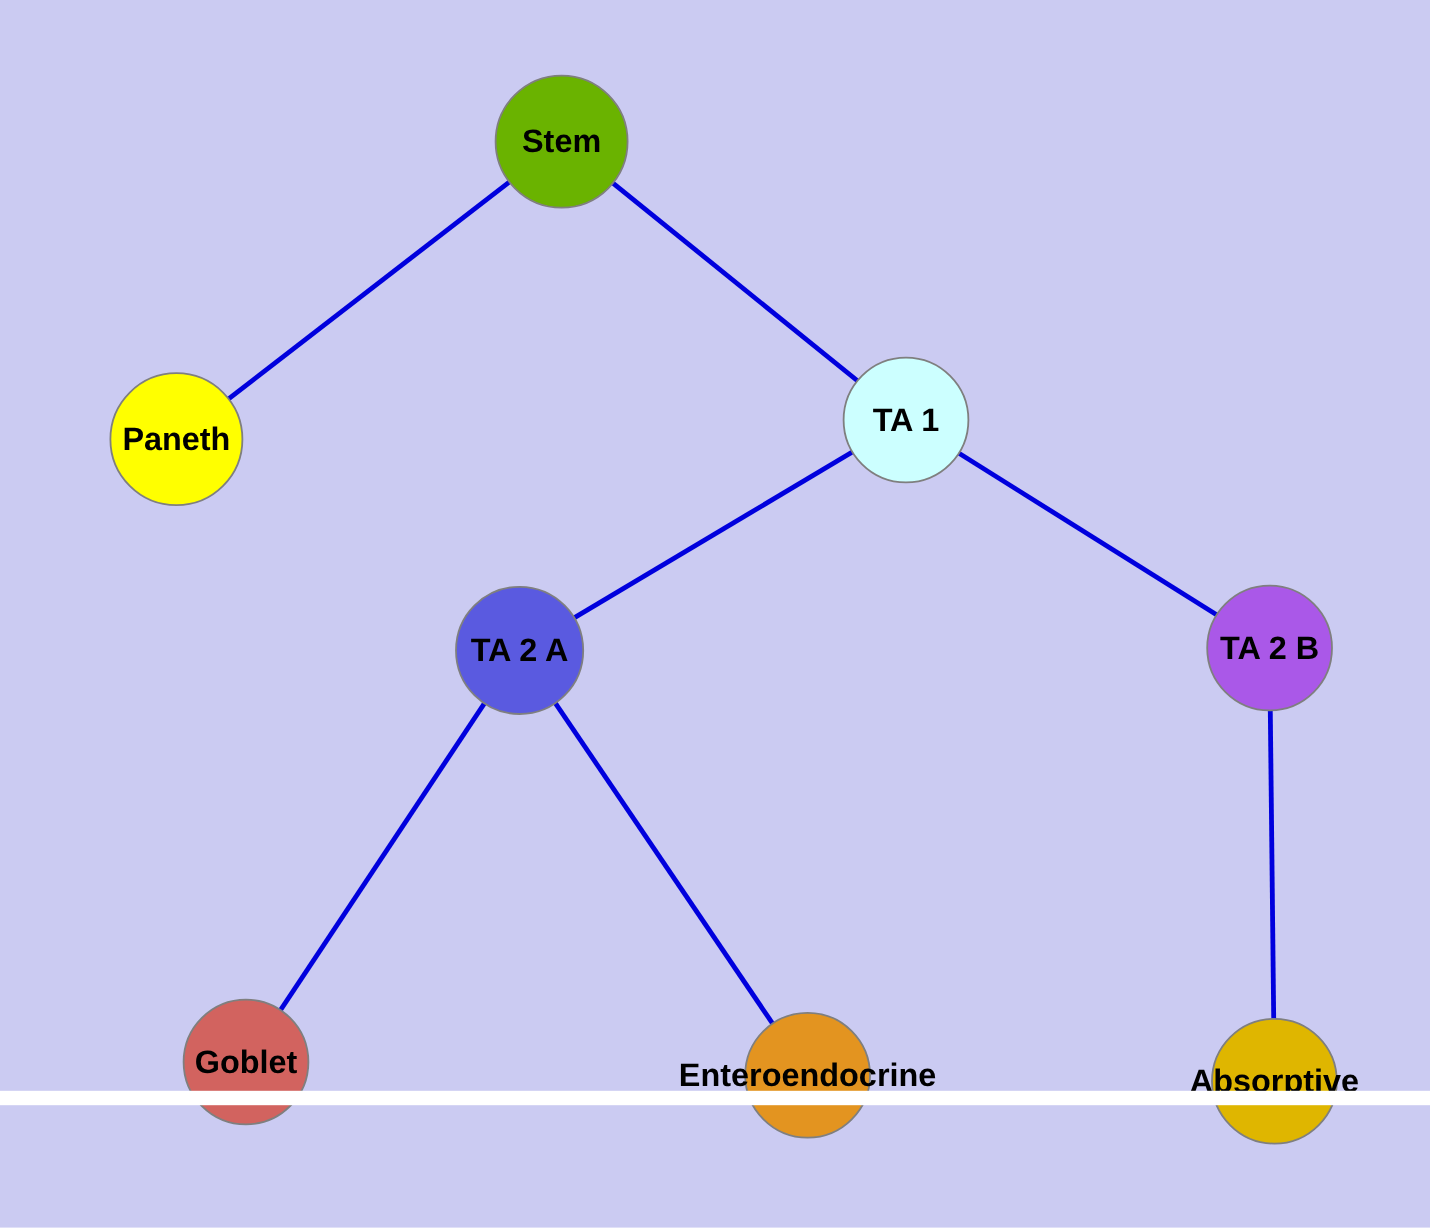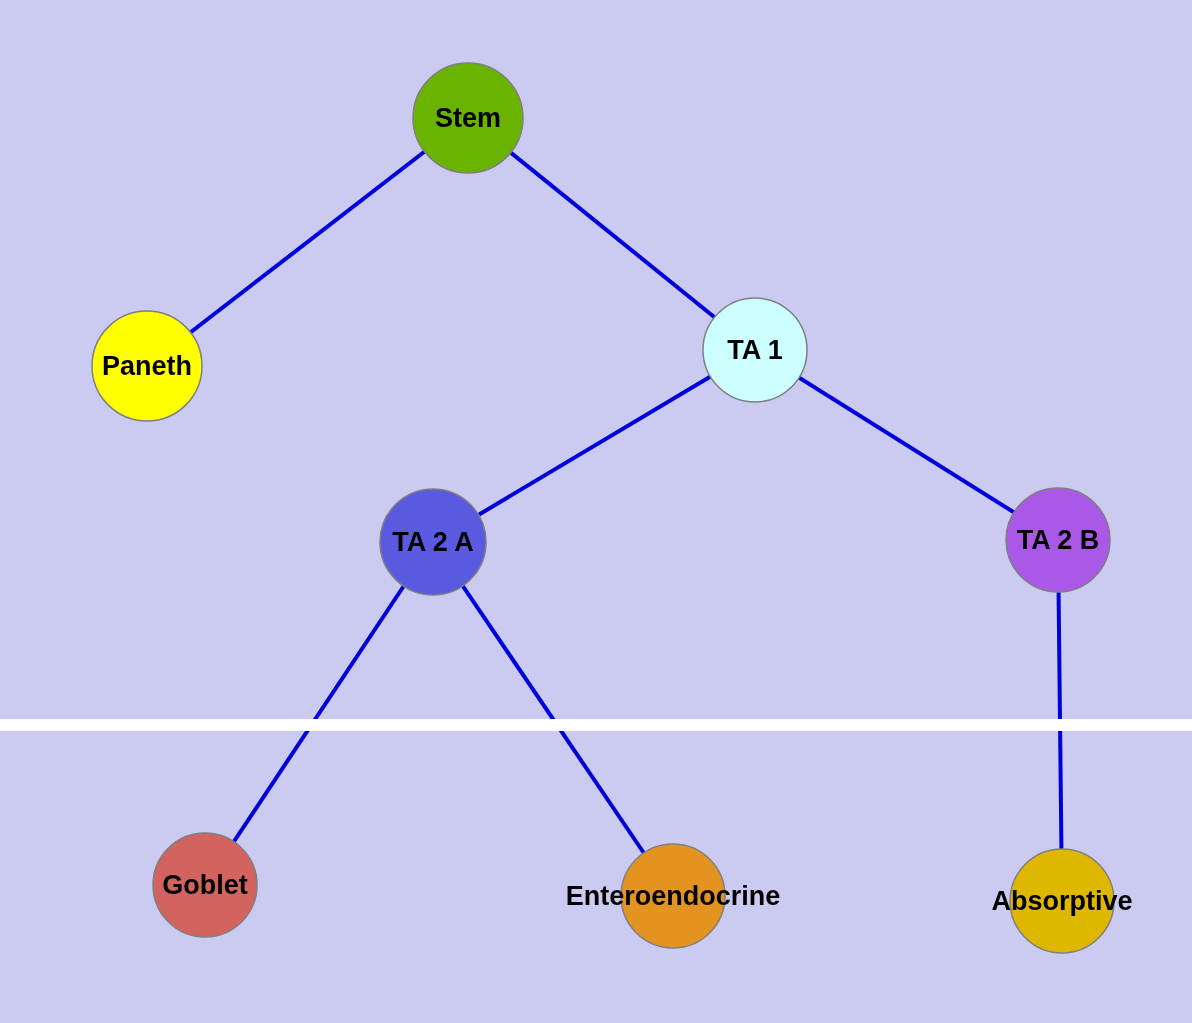--- a/index.html
+++ b/index.html
@@ -8,21 +8,21 @@
   }
   body {
     width: 1192px;
     height: 1023px;
     overflow: hidden;
     font-family: "Liberation Sans", "DejaVu Sans", sans-serif;
   }
   #stage {
     position: relative;
     width: 1192px;
-    height: 731px;
+    height: 921px;
   }
   #diagram-svg {
     display: block;
     width: 1192px;
     height: 1023px;
   }
   .node-label {
     font-family: "Liberation Sans", "DejaVu Sans", sans-serif;
     font-weight: bold;
     font-size: 27px;

